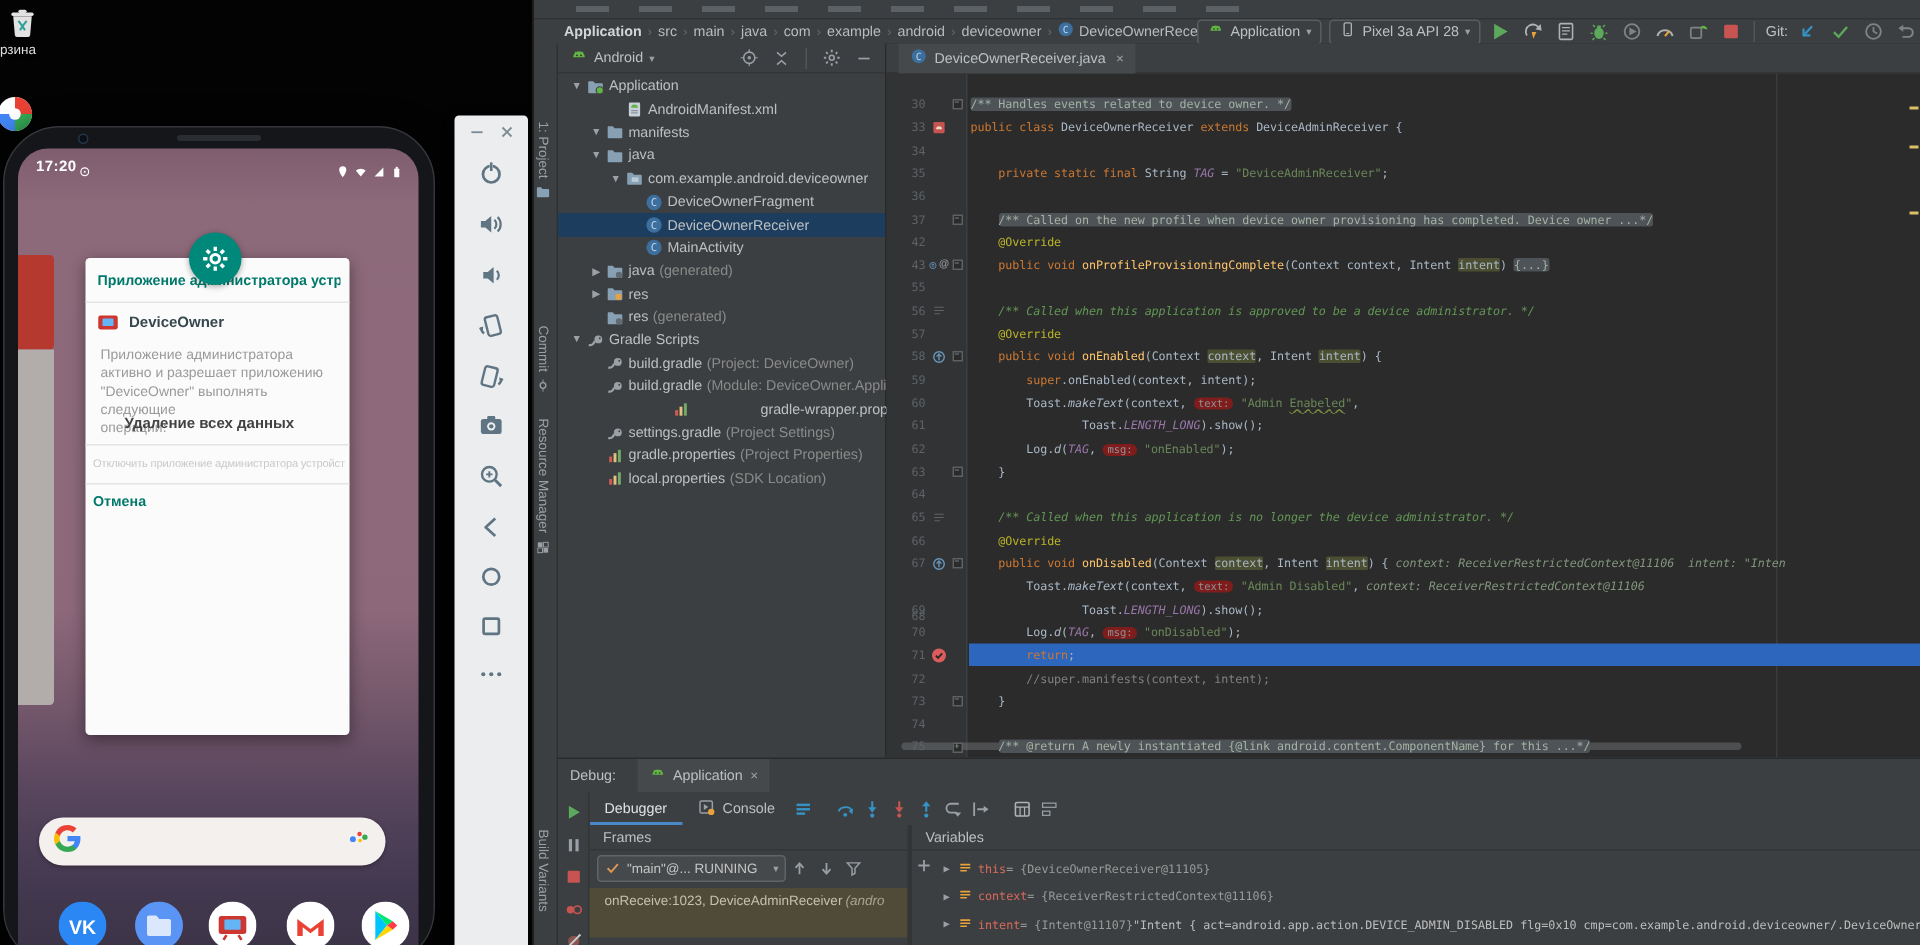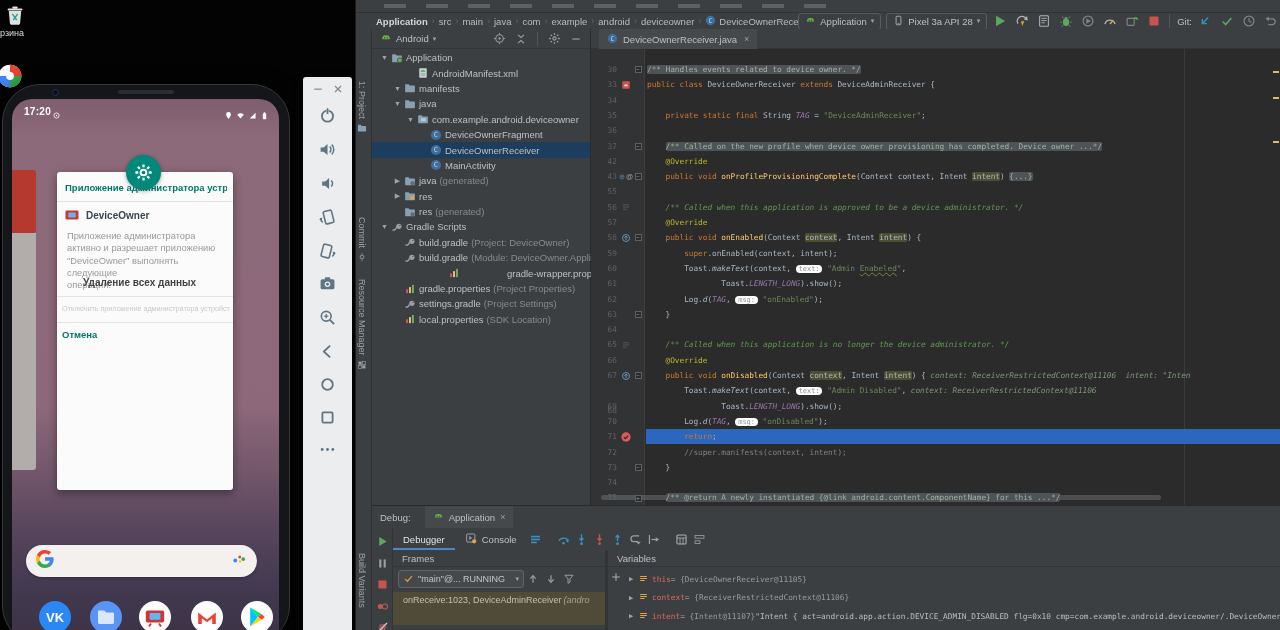--- a/index.html
+++ b/index.html
@@ -65,21 +65,21 @@
   .code-line{position:absolute;left:56px;height:15.3px;line-height:15.3px;white-space:pre;font-family:"DejaVu Sans Mono","Liberation Mono",monospace;font-size:7.8px;letter-spacing:-.05px;color:#a9b7c6}
   .lnum{position:absolute;left:0;width:26px;text-align:right;height:15.3px;line-height:15.3px;font-family:"DejaVu Sans Mono",monospace;font-size:7.8px;color:#606366}
   .gicon{position:absolute;left:28px;width:14px;height:15.3px;display:flex;align-items:center;justify-content:center}
   .fmark{position:absolute;left:43px;width:8px;height:15.3px;display:flex;align-items:center;justify-content:center}
   .fbox{width:7px;height:7px;border:1px solid #5e6163;color:#9aa0a6;font-size:6px;line-height:5px;text-align:center;background:#2b2b2b}
   .execbg{position:absolute;left:55px;right:0;height:15.3px;background:#2c66bd}
   .k{color:#cc7832}.s{color:#6a8759}.sw{color:#6a8759;text-decoration:underline wavy 1px #76883f}
   .c{color:#629755;font-style:italic}.lc{color:#808080}.an{color:#bbb529}.m{color:#ffc66d}
   .f{color:#9876aa;font-style:italic}.im{font-style:italic}.cm{color:#9876aa;font-style:italic}
   .hl{background:#4c4e31;border-radius:1px}
-  .h{background:#ffffff;color:#8e9296;border-radius:6px;padding:0 3px;font-size:7px}
+  .h{background:#7f1d1d;color:#8e9296;border-radius:6px;padding:0 3px;font-size:7px}
   .d{color:#80957c;font-style:italic}
   .fold{background:#4d5357;color:#a4b2a4;border-radius:2px}
   .hscroll{position:absolute;left:10px;top:446px;width:560px;height:5px;border-radius:3px;background:rgba(150,152,154,.33)}
   .stripe-marks{position:absolute;right:1px;top:0;width:7px;height:100%}
   .smark{position:absolute;right:1px;width:6px;height:2px;background:#d9bf66}
 
   .debug{left:16px;top:505px;width:909px;height:125px;background:#3c3f41;border-top:1px solid #282a2c}
   .dbg-head{position:absolute;left:0;top:0;width:100%;height:22px;display:flex;align-items:center}
   .dbg-label{margin-left:8px;font-size:9.5px;color:#bcc0c3}
   .dbg-tab{margin-left:14px;height:22px;display:flex;align-items:center;gap:5px;padding:0 8px;background:#45494b;font-size:9.5px;color:#bcc0c3}
@@ -698,39 +698,39 @@
                 <rect x="10.6" y="2.5" width="2.6" height="11" fill="#73a967"></rect>
               </svg>
             </span>
             <span>gradle-wrapper.properties</span>
             <span class="sfx"> (Gradle Version)</span>
           </div>
           <div class="trow" style="padding-left: 19px;">
             <span class="arr"></span>
             <span class="ti">
               <svg width="12" height="12" viewBox="0 0 16 16" xmlns="http://www.w3.org/2000/svg">
+                <circle cx="10.5" cy="7" r="3.5" fill="#9aa0a6"></circle>
+                <path d="M7.2 8.5c-.5 2.6-2.7 4.1-5.2 3.5" stroke="#9aa0a6" stroke-width="2" fill="none"></path>
+                <circle cx="11.8" cy="6" r=".8" fill="#3c3f41"></circle>
+              </svg>
+            </span>
+            <span>settings.gradle</span>
+            <span class="sfx"> (Project Settings)</span>
+          </div>
+          <div class="trow" style="padding-left: 19px;">
+            <span class="arr"></span>
+            <span class="ti">
+              <svg width="12" height="12" viewBox="0 0 16 16" xmlns="http://www.w3.org/2000/svg">
                 <rect x="2.8" y="8.5" width="2.6" height="5" fill="#cf5b56"></rect>
                 <rect x="6.7" y="5.5" width="2.6" height="8" fill="#e5c07b"></rect>
                 <rect x="10.6" y="2.5" width="2.6" height="11" fill="#73a967"></rect>
               </svg>
             </span>
             <span>gradle.properties</span>
             <span class="sfx"> (Project Properties)</span>
-          </div>
-          <div class="trow" style="padding-left: 19px;">
-            <span class="arr"></span>
-            <span class="ti">
-              <svg width="12" height="12" viewBox="0 0 16 16" xmlns="http://www.w3.org/2000/svg">
-                <circle cx="10.5" cy="7" r="3.5" fill="#9aa0a6"></circle>
-                <path d="M7.2 8.5c-.5 2.6-2.7 4.1-5.2 3.5" stroke="#9aa0a6" stroke-width="2" fill="none"></path>
-                <circle cx="11.8" cy="6" r=".8" fill="#3c3f41"></circle>
-              </svg>
-            </span>
-            <span>settings.gradle</span>
-            <span class="sfx"> (Project Settings)</span>
           </div>
           <div class="trow" style="padding-left: 19px;">
             <span class="arr"></span>
             <span class="ti">
               <svg width="12" height="12" viewBox="0 0 16 16" xmlns="http://www.w3.org/2000/svg">
                 <rect x="2.8" y="8.5" width="2.6" height="5" fill="#cf5b56"></rect>
                 <rect x="6.7" y="5.5" width="2.6" height="8" fill="#e5c07b"></rect>
                 <rect x="10.6" y="2.5" width="2.6" height="11" fill="#73a967"></rect>
               </svg>
             </span>

